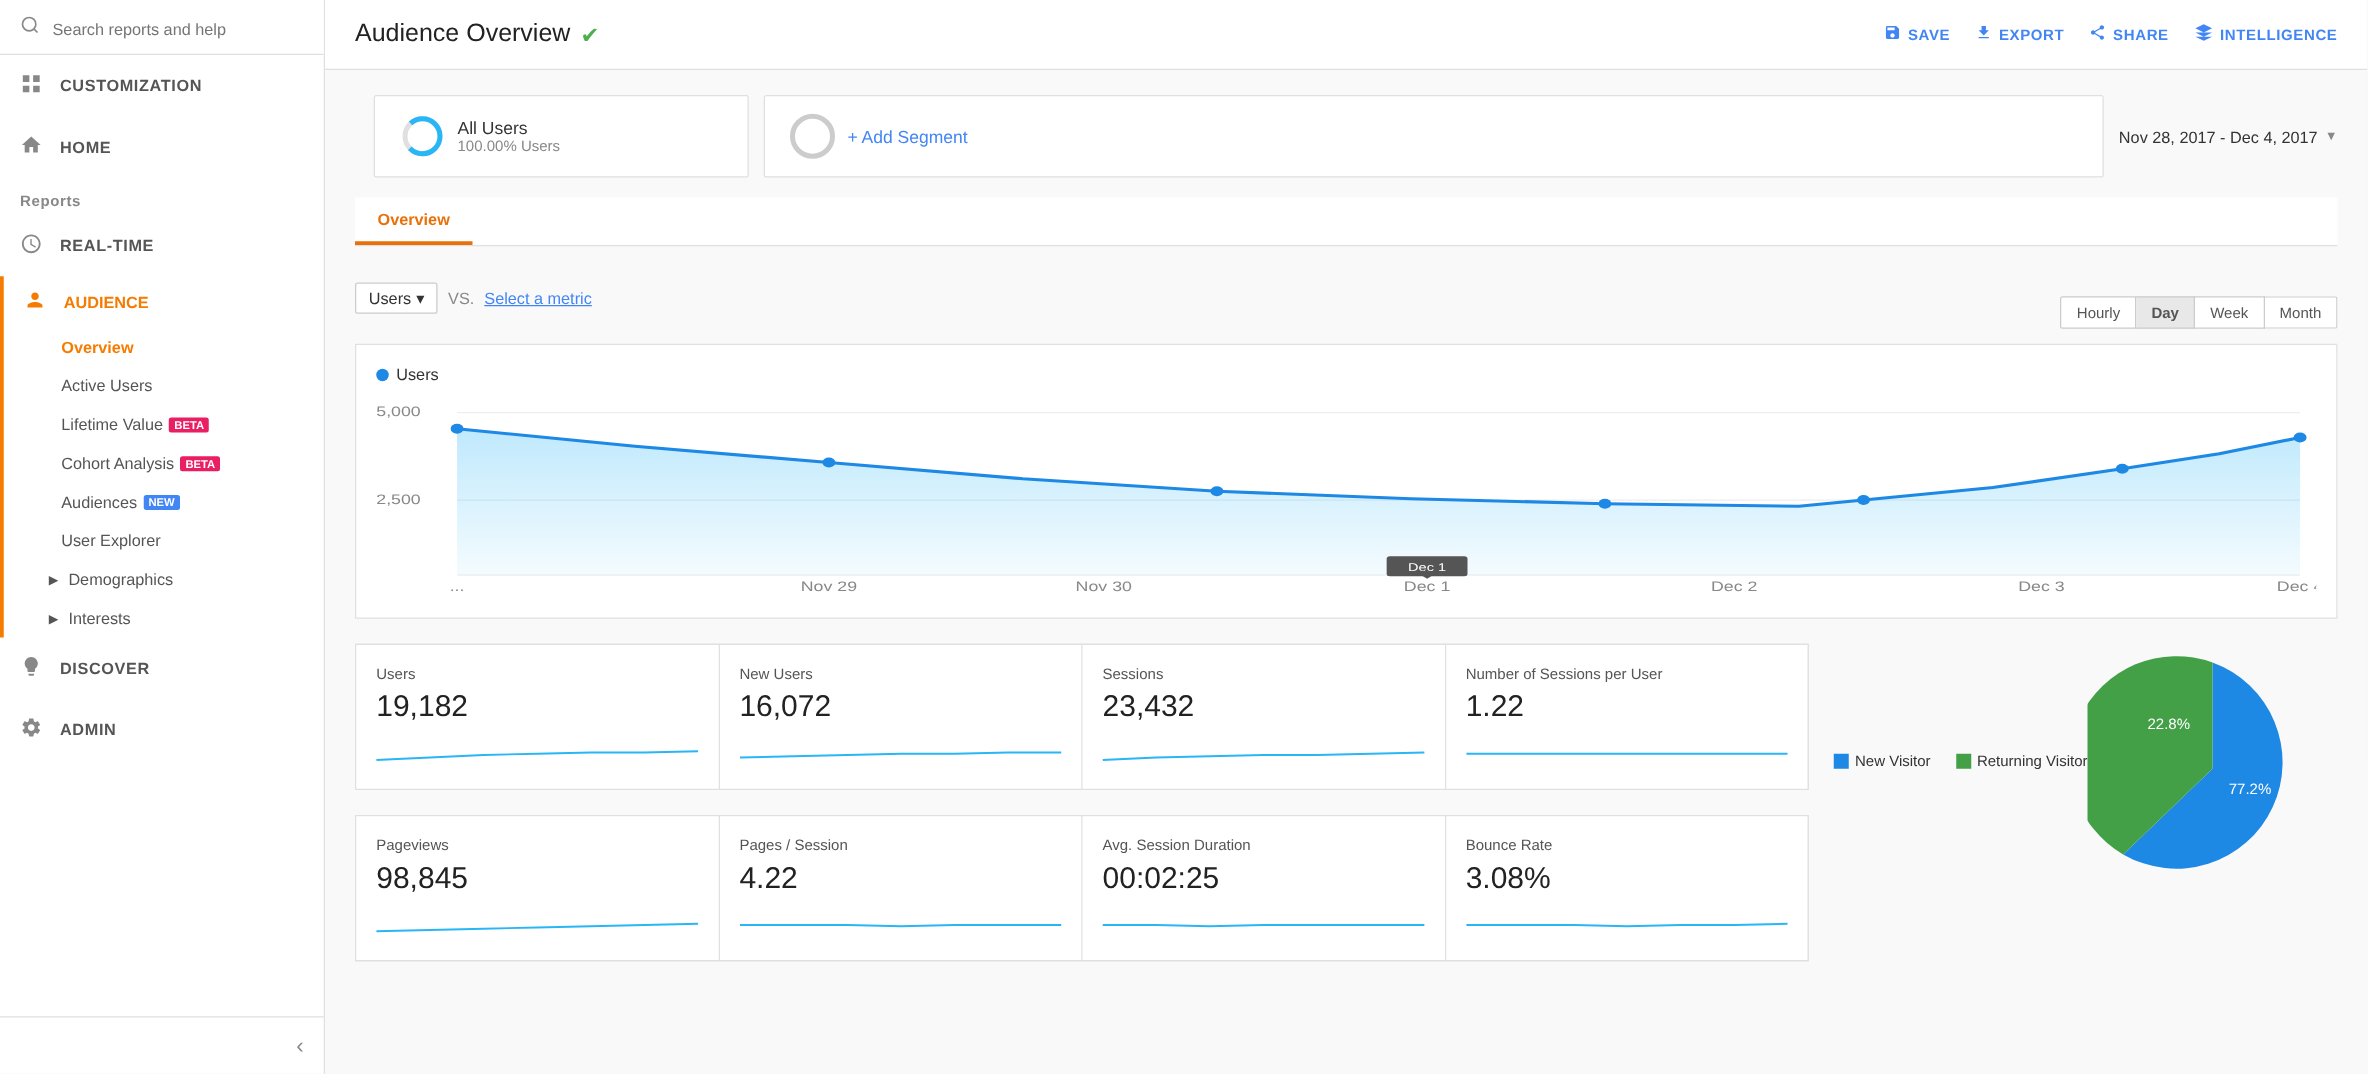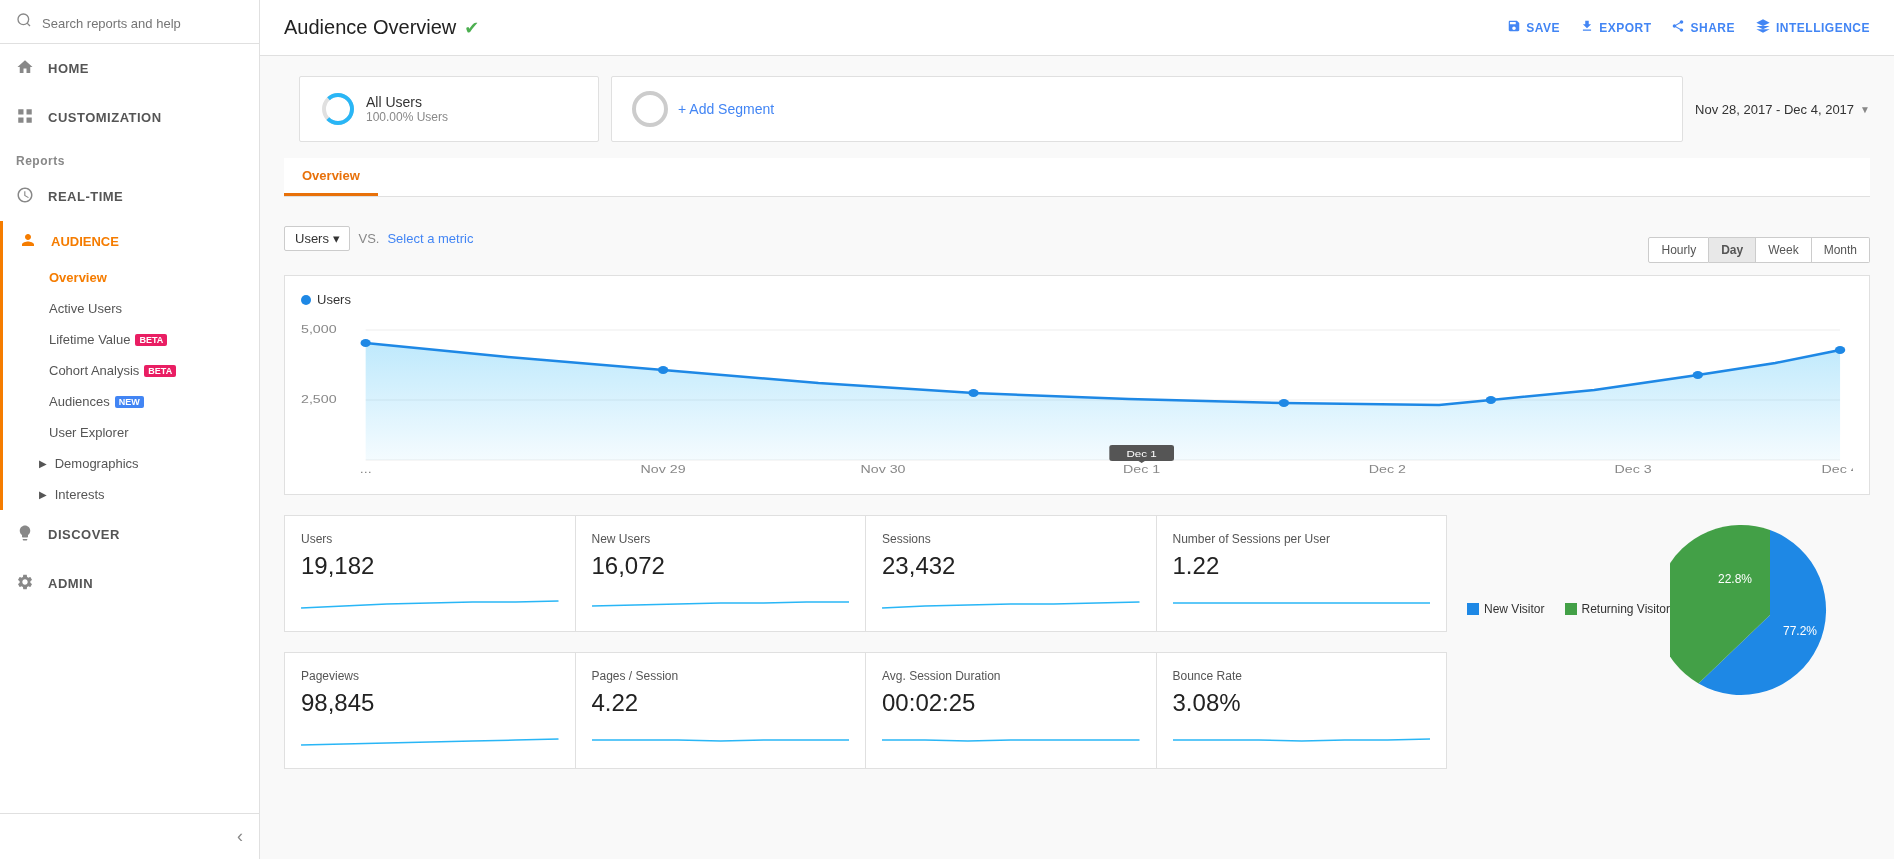--- a/index.html
+++ b/index.html
@@ -231,21 +231,21 @@
       align-items: center;
       gap: 4px;
       border: 1px solid #ccc;
       padding: 4px 10px;
       border-radius: 2px;
       cursor: pointer;
       background: #fff;
       font-size: 13px;
     }
     .vs-label { color: #888; font-size: 13px; }
-    .select-metric { color: #4285f4; font-size: 13px; cursor: pointer; }
+    .select-metric { color: #4285f4; font-size: 13px; cursor: pointer; text-decoration: underline; }
 
     .time-buttons { display: flex; gap: 0; margin-top: 24px; }
     .time-btn {
       padding: 5px 12px;
       border: 1px solid #ccc;
       background: #fff;
       cursor: pointer;
       font-size: 12px;
       color: #555;
       border-left: none;
@@ -338,32 +338,32 @@
         <circle cx="11" cy="11" r="8"></circle>
           <line x1="21" y1="21" x2="16.65" y2="16.65"></line>
       </svg>
     </span>
     <input type="text" placeholder="Search reports and help" style="">
   </div>
 
   <div class="nav-item">
     <span class="nav-icon">
       <svg width="18" height="18" viewBox="0 0 24 24" fill="#888">
+          <path d="M3 3h7v7H3zm11 0h7v7h-7zM3 14h7v7H3zm11 0h7v7h-7z"></path>
+        </svg>
+    </span>
+    <span>CUSTOMIZATION</span>
+  </div>
+  <div class="nav-item">
+    <span class="nav-icon">
+      <svg width="18" height="18" viewBox="0 0 24 24" fill="#888">
           <path d="M10 20v-6h4v6h5v-8h3L12 3 2 12h3v8z"></path>
         </svg>
     </span>
     <span>HOME</span>
-  </div>
-  <div class="nav-item">
-    <span class="nav-icon">
-      <svg width="18" height="18" viewBox="0 0 24 24" fill="#888">
-          <path d="M3 3h7v7H3zm11 0h7v7h-7zM3 14h7v7H3zm11 0h7v7h-7z"></path>
-        </svg>
-    </span>
-    <span>CUSTOMIZATION</span>
   </div>
 
   <div class="reports-label">Reports</div>
 
   <div class="nav-item">
     <span class="nav-icon">
       <svg width="18" height="18" viewBox="0 0 24 24" fill="#888">
           <path d="M12 2C6.48 2 2 6.48 2 12s4.48 10 10 10 10-4.48 10-10S17.52 2 12 2zm0 18c-4.41 0-8-3.59-8-8s3.59-8 8-8 8 3.59 8 8-3.59 8-8 8zm.5-13H11v6l5.25 3.15.75-1.23-4.5-2.67V7z"></path>
         </svg>
     </span>

